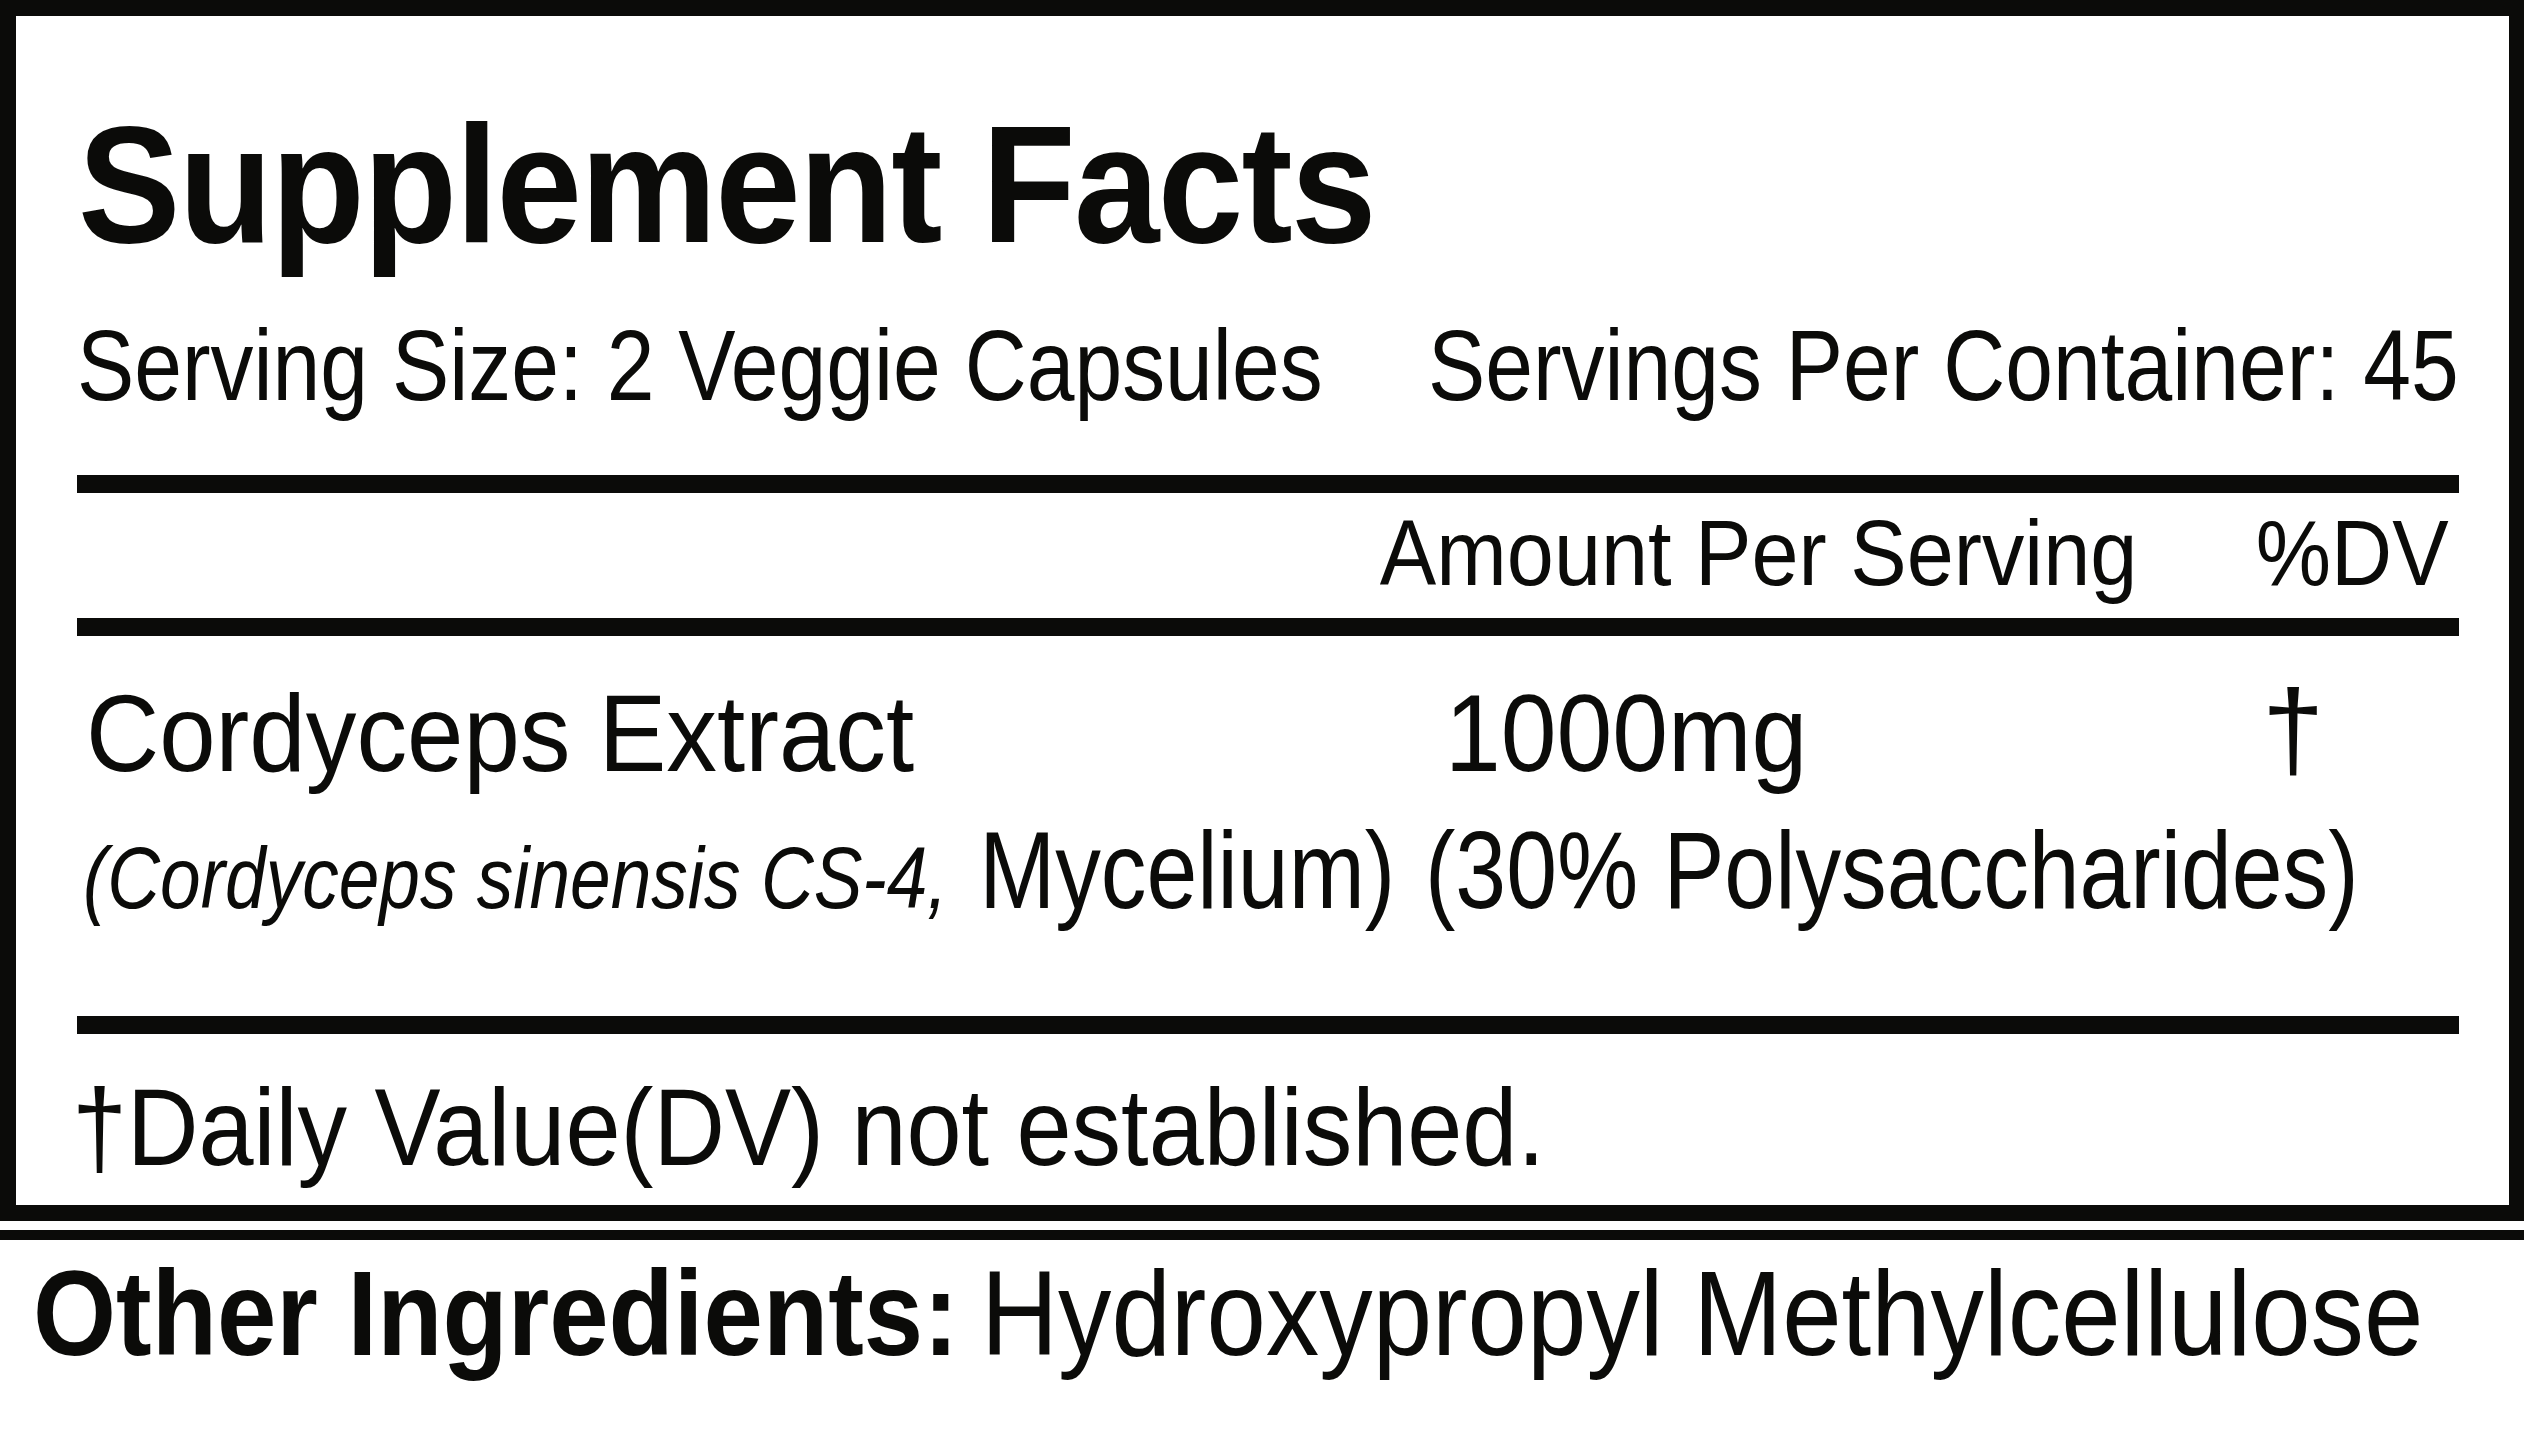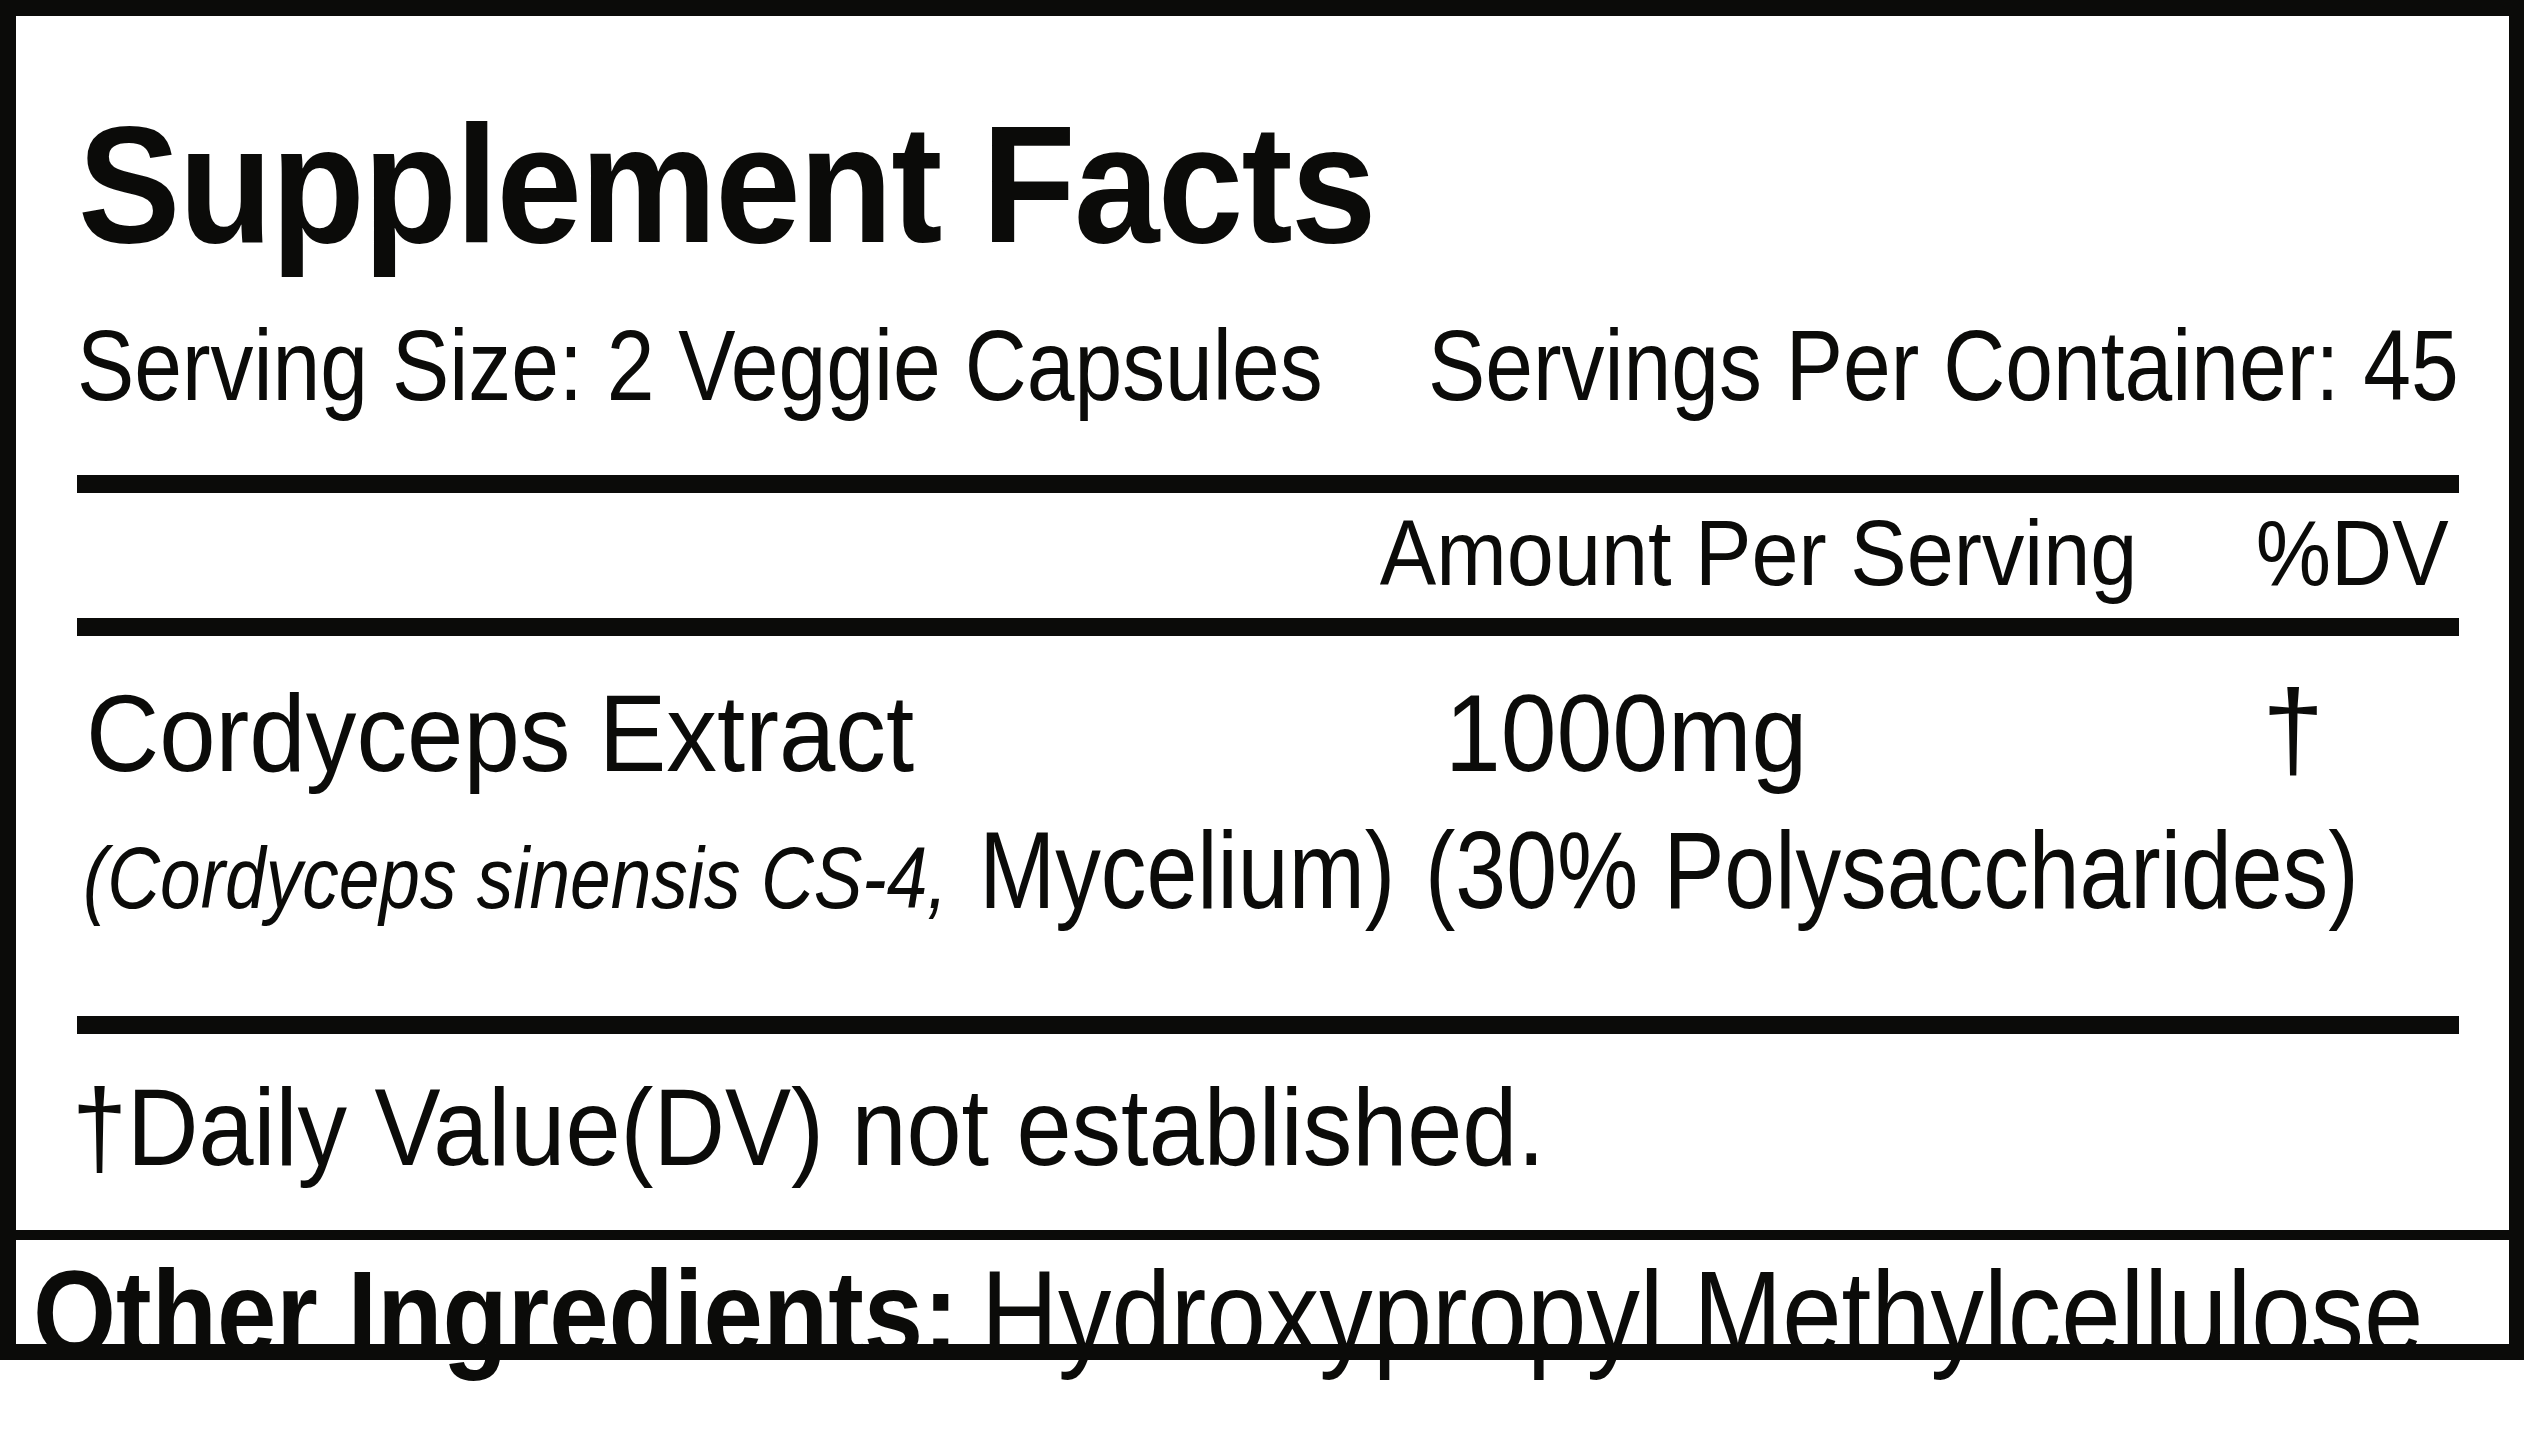--- a/index.html
+++ b/index.html
@@ -7,21 +7,21 @@
     --bg: #ffffff;
   }
   * { margin: 0; padding: 0; box-sizing: border-box; }
   html, body {
     width: 2525px; height: 1449px;
     background: var(--bg);
     font-family: "Liberation Sans", sans-serif;
     color: var(--ink);
     overflow: hidden;
   }
-  .stage { position: relative; width: 2525px; height: 1360px; background: var(--bg); }
+  .stage { position: relative; width: 2525px; height: 1221px; background: var(--bg); }
 
   .border-frame {
     position: absolute; inset: 0;
     border: 16.3px solid var(--ink);
     pointer-events: none;
   }
 
   .txt {
     position: absolute;
     white-space: nowrap;

